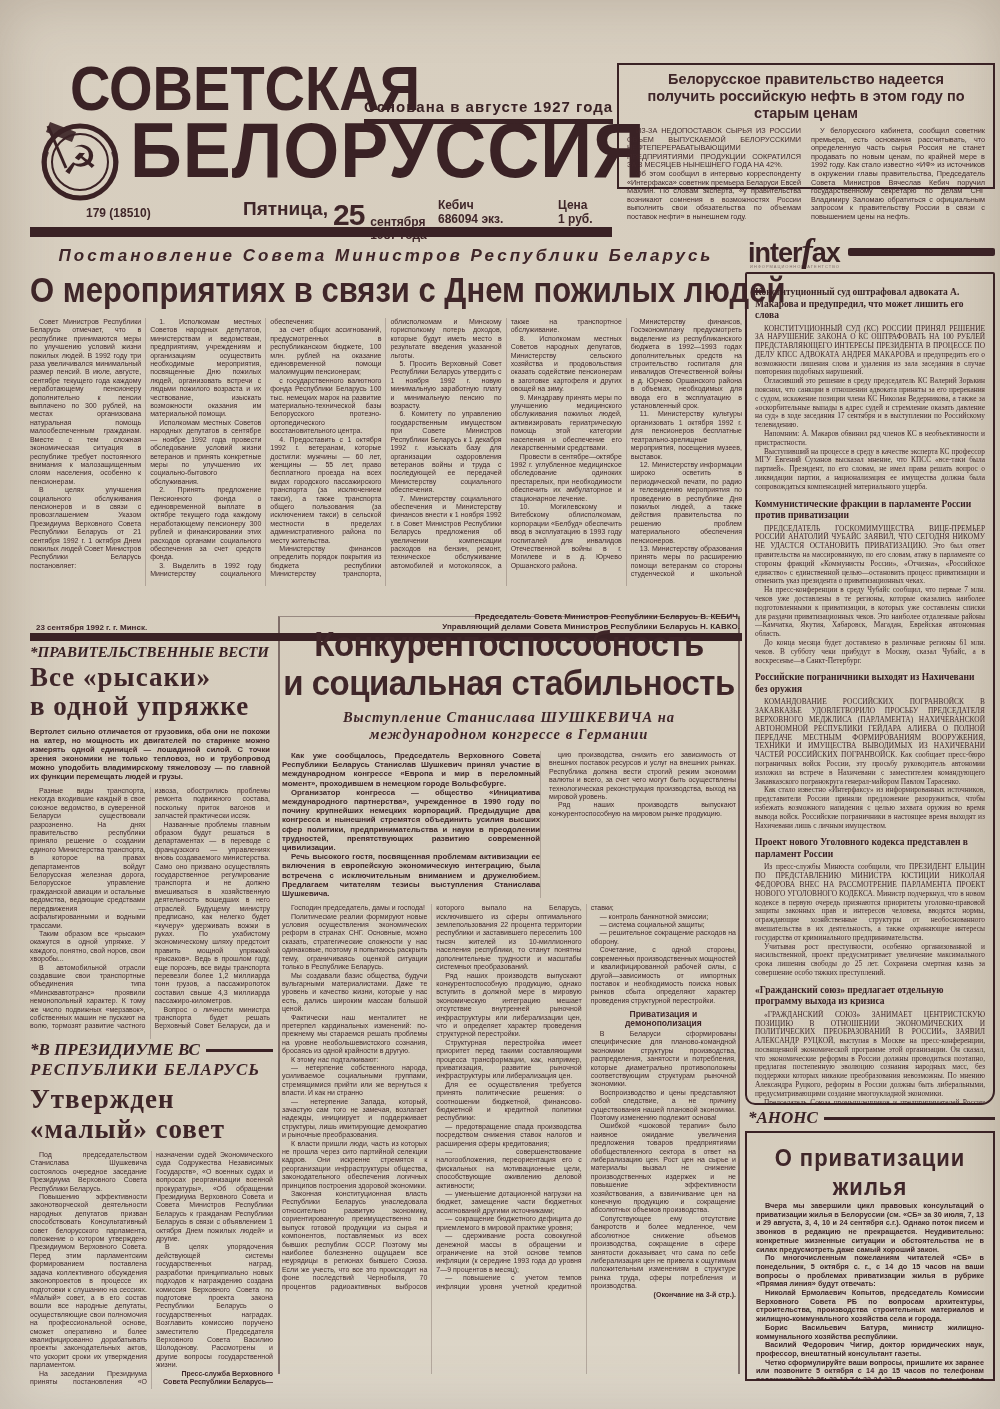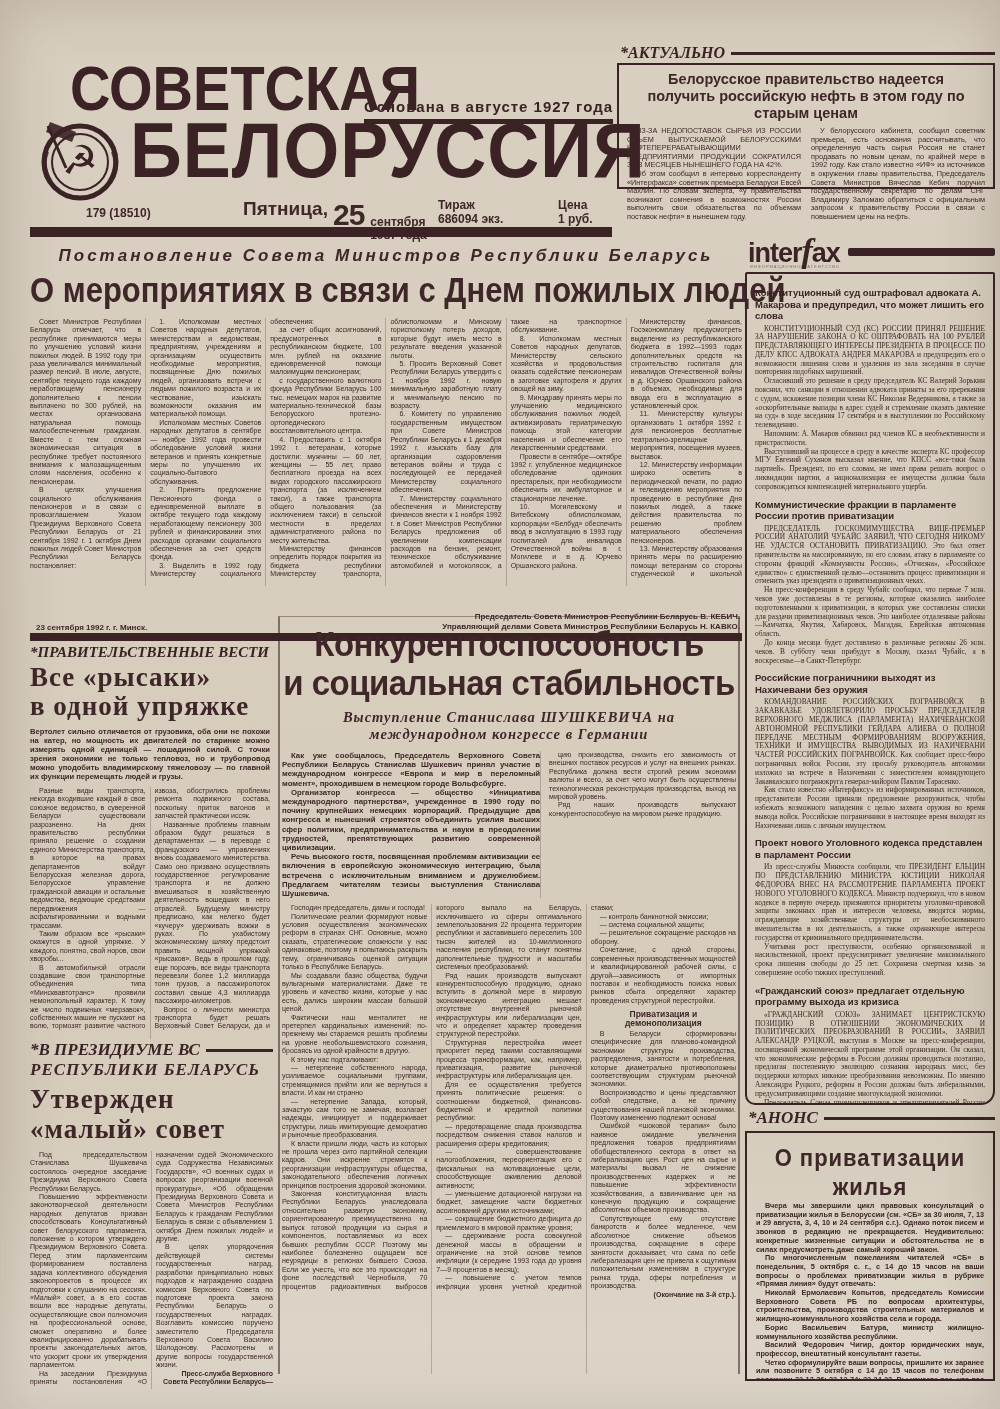--- a/index.html
+++ b/index.html
@@ -48,21 +48,21 @@
   .decree-date{position:absolute;left:6px;bottom:2px;font-size:8px;font-weight:bold;}
   
   .ifx-logo{position:absolute;left:748px;top:238px;display:flex;align-items:center;width:247px;}
   .ifx-word{font-size:27px;font-weight:900;letter-spacing:-1px;color:#3a2225;line-height:26px;}
   .ifx-word .f{font-family:"Liberation Serif",serif;font-style:italic;font-size:34px;}
   .ifx-logo:after{content:"";flex:1;height:8px;background:#3a2225;margin-left:8px;border-radius:2px;}
   .ifx-sub{position:absolute;left:750px;top:264px;font-size:4px;letter-spacing:1px;color:rgba(58,34,37,.6);}
   .interfax{position:absolute;left:745px;top:272px;width:250px;height:833px;border:2px solid #3a2225;
     border-radius:2px 2px 14px 10px;padding:6px 8px;box-sizing:border-box;overflow:hidden;
     font-family:"Liberation Serif",serif;}
-  .ifx-item h4{font-family:Liberation Sans, sans-serif;font-size:9.5px;line-height:11.5px;margin:7px 0 3px;color:#3a2225;}
+  .ifx-item h4{font-family:Liberation Serif, serif;font-size:9.5px;line-height:11.5px;margin:7px 0 3px;color:#3a2225;}
   .ifx-item p{font-size:7.4px;line-height:8.8px;text-align:justify;}
   
   .vesti{position:absolute;left:30px;top:644px;width:240px;height:390px;}
   .vesti-label{font-size:15px;}
   .vesti-headline{font-family:"Liberation Serif",serif;font-weight:bold;font-size:27px;line-height:29px;
     letter-spacing:1px;margin:2px 0 6px;}
   .lead-bold{font-size:7.6px;line-height:9px;font-weight:bold;text-align:justify;text-indent:0;margin-bottom:6px;}
   .vesti-body{column-count:2;column-gap:9px;column-rule:1px solid rgba(58,34,37,.25);
     font-size:7px;line-height:8.4px;text-align:justify;height:252px;overflow:hidden;}
   .sig-line{font-weight:bold;text-align:right;text-indent:0;}
@@ -127,33 +127,30 @@
     <span class="issue-no">179 (18510)</span>
     <span class="date-group">
       <span class="date-main">Пятница,</span>
       <span class="date-big" style="margin-left:5px;">25</span>
       <span class="date-stack">
         <span>сентября</span>
         <span>1987 года</span>
       </span>
     </span>
     <span class="tirazh">
-      <span>Тираж</span><br>
+      <span>Кебич</span><br>
       <span>686094 экз.</span>
     </span>
     <span class="price">
       <span>Цена</span><br>
       <span>1 руб.</span>
     </span>
   </div>
   <div class="bar" style="left:30px;top:227px;width:582px;height:10px;"></div>
 
-  <div class="sec-label aktualno-label">
-    <span>*АКТУАЛЬНО</span>
-  </div>
   <div class="aktualno">
     <div class="akt-headline">Белорусское правительство надеется получить российскую нефть в этом году по старым ценам</div>
     <div class="akt-body">
         <p>ИЗ-ЗА НЕДОПОСТАВОК СЫРЬЯ ИЗ РОССИИ ОБЪЕМ ВЫПУСКАЕМОЙ БЕЛОРУССКИМИ НЕФТЕПЕРЕРАБАТЫВАЮЩИМИ ПРЕДПРИЯТИЯМИ ПРОДУКЦИИ СОКРАТИЛСЯ ЗА 8 МЕСЯЦЕВ НЫНЕШНЕГО ГОДА НА 42%.</p>
         <p>Об этом сообщил в интервью корреспонденту «Интерфакса» советник премьера Беларуси Евсей Махлин. По словам эксперта, «у правительства возникают сомнения в возможностях России выполнить свои обязательства по объемам поставок нефти» в нынешнем году.</p>
         <p>У белорусского кабинета, сообщил советник премьера, есть основания рассчитывать, что определенную часть сырья Россия не станет продавать по новым ценам, по крайней мере в 1992 году. Как стало известно «ИФ» из источников в окружении главы правительства, Председатель Совета Министров Вячеслав Кебич поручил государственному секретарю по делам СНГ Владимиру Заломаю обратиться с официальным запросом к правительству России в связи с повышением цены на нефть.</p>
       </div>
   </div>
 
   <div class="decree">
@@ -203,21 +200,21 @@
         <h4>Конституционный суд оштрафовал адвоката А. Макарова и предупредил, что может лишить его слова</h4>
         <p>КОНСТИТУЦИОННЫЙ СУД (КС) РОССИИ ПРИНЯЛ РЕШЕНИЕ ЗА НАРУШЕНИЕ ЗАКОНА О КС ОШТРАФОВАТЬ НА 100 РУБЛЕЙ ПРЕДСТАВЛЯЮЩЕГО ИНТЕРЕСЫ ПРЕЗИДЕНТА В ПРОЦЕССЕ ПО ДЕЛУ КПСС АДВОКАТА АНДРЕЯ МАКАРОВА и предупредить его о возможности лишения слова и удаления из зала заседания в случае повторения подобных нарушений.</p>
         <p>Огласивший это решение в среду председатель КС Валерий Зорькин пояснил, что санкции в отношении адвоката приняты за его пререкания с судом, искажение позиции члена КС Николая Ведерникова, а также за «оскорбительные выпады в адрес судей и стремление оказать давление на суд» в ходе заседания 17 сентября и в выступлении по Российскому телевидению.</p>
         <p>Напомним: А. Макаров обвинил ряд членов КС в необъективности и пристрастности.</p>
         <p>Выступивший на процессе в среду в качестве эксперта КС профессор МГУ Евгений Суханов высказал мнение, что КПСС «все-таки была партией». Президент, по его словам, не имел права решать вопрос о ликвидации партии, а национализация ее имущества должна была сопровождаться компенсацией материального ущерба.</p>
       </div>
       <div class="ifx-item">
         <h4>Коммунистические фракции в парламенте России против приватизации</h4>
         <p>ПРЕДСЕДАТЕЛЬ ГОСКОМИМУЩЕСТВА ВИЦЕ-ПРЕМЬЕР РОССИИ АНАТОЛИЙ ЧУБАЙС ЗАЯВИЛ, ЧТО СЕГОДНЯ НИКОМУ НЕ УДАСТСЯ ОСТАНОВИТЬ ПРИВАТИЗАЦИЮ. Это был ответ правительства на массированную, по его словам, атаку в парламенте со стороны фракций «Коммунисты России», «Отчизна», «Российское единство» с единственной целью—остановить процесс приватизации и отменить указ президента о приватизационных чеках.</p>
         <p>На пресс-конференции в среду Чубайс сообщил, что первые 7 млн. чеков уже доставлены в те регионы, которые оказались наиболее подготовленными к приватизации, в которых уже составлены списки для раздачи приватизационных чеков. Это наиболее отдаленные районы—Камчатка, Якутия, Хабаровск, Магадан, Еврейская автономная область.</p>
-        <p>До конца месяца будет доставлено в различные регионы 26 млн. чеков. В субботу чеки прибудут в Москву, сказал Чубайс, а в воскресенье—в Санкт-Петербург.</p>
+        <p>До конца месяца будет доставлено в различные регионы 61 млн. чеков. В субботу чеки прибудут в Москву, сказал Чубайс, а в воскресенье—в Санкт-Петербург.</p>
       </div>
       <div class="ifx-item">
         <h4>Российские пограничники выходят из Нахичевани без оружия</h4>
         <p>КОМАНДОВАНИЕ РОССИЙСКИХ ПОГРАНВОЙСК В ЗАКАВКАЗЬЕ УДОВЛЕТВОРИЛО ПРОСЬБУ ПРЕДСЕДАТЕЛЯ ВЕРХОВНОГО МЕДЖЛИСА (ПАРЛАМЕНТА) НАХИЧЕВАНСКОЙ АВТОНОМНОЙ РЕСПУБЛИКИ ГЕЙДАРА АЛИЕВА О ПОЛНОЙ ПЕРЕДАЧЕ МЕСТНЫМ ФОРМИРОВАНИЯМ ВООРУЖЕНИЯ, ТЕХНИКИ И ИМУЩЕСТВА ВЫВОДИМЫХ ИЗ НАХИЧЕВАНИ ЧАСТЕЙ РОССИЙСКИХ ПОГРАНВОЙСК. Как сообщает пресс-бюро пограничных войск России, эту просьбу руководитель автономии изложил на встрече в Нахичевани с заместителем командующего Закавказского погранокруга генерал-майором Павлом Тарасенко.</p>
         <p>Как стало известно «Интерфаксу» из информированных источников, представители России приняли предложение разоружиться, чтобы избежать возможного нападения с целью захвата оружия во время вывода войск. Российские пограничники в настоящее время выходят из Нахичевани лишь с личным имуществом.</p>
       </div>
       <div class="ifx-item">
         <h4>Проект нового Уголовного кодекса представлен в парламент России</h4>
         <p>Из пресс-службы Минюста сообщили, что ПРЕЗИДЕНТ ЕЛЬЦИН ПО ПРЕДСТАВЛЕНИЮ МИНИСТРА ЮСТИЦИИ НИКОЛАЯ ФЕДОРОВА ВНЕС НА РАССМОТРЕНИЕ ПАРЛАМЕНТА ПРОЕКТ НОВОГО УГОЛОВНОГО КОДЕКСА. Министр подчеркнул, что в новом кодексе в первую очередь признаются приоритеты уголовно-правовой защиты законных прав и интересов человека, вводятся нормы, ограждающие хозяйственные структуры от необоснованного вмешательства в их деятельность, а также охраняющие интересы государства от криминального предпринимательства.</p>
         <p>Учитывая рост преступности, особенно организованной и насильственной, проект предусматривает увеличение максимального срока лишения свободы до 25 лет. Сохранена смертная казнь за совершение особо тяжких преступлений.</p>

